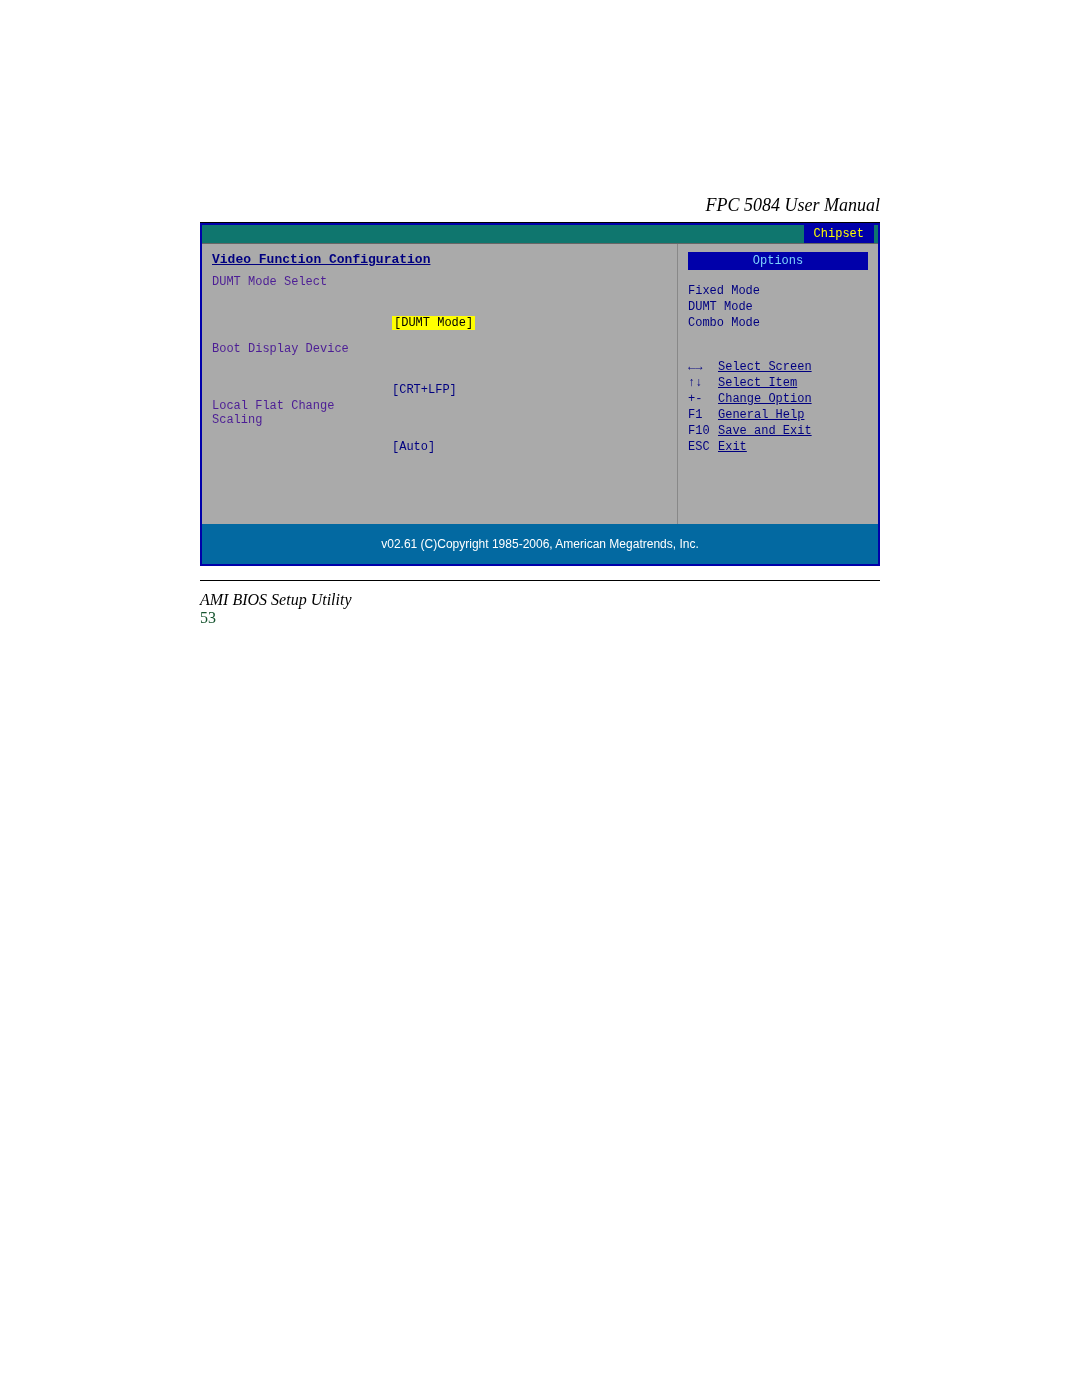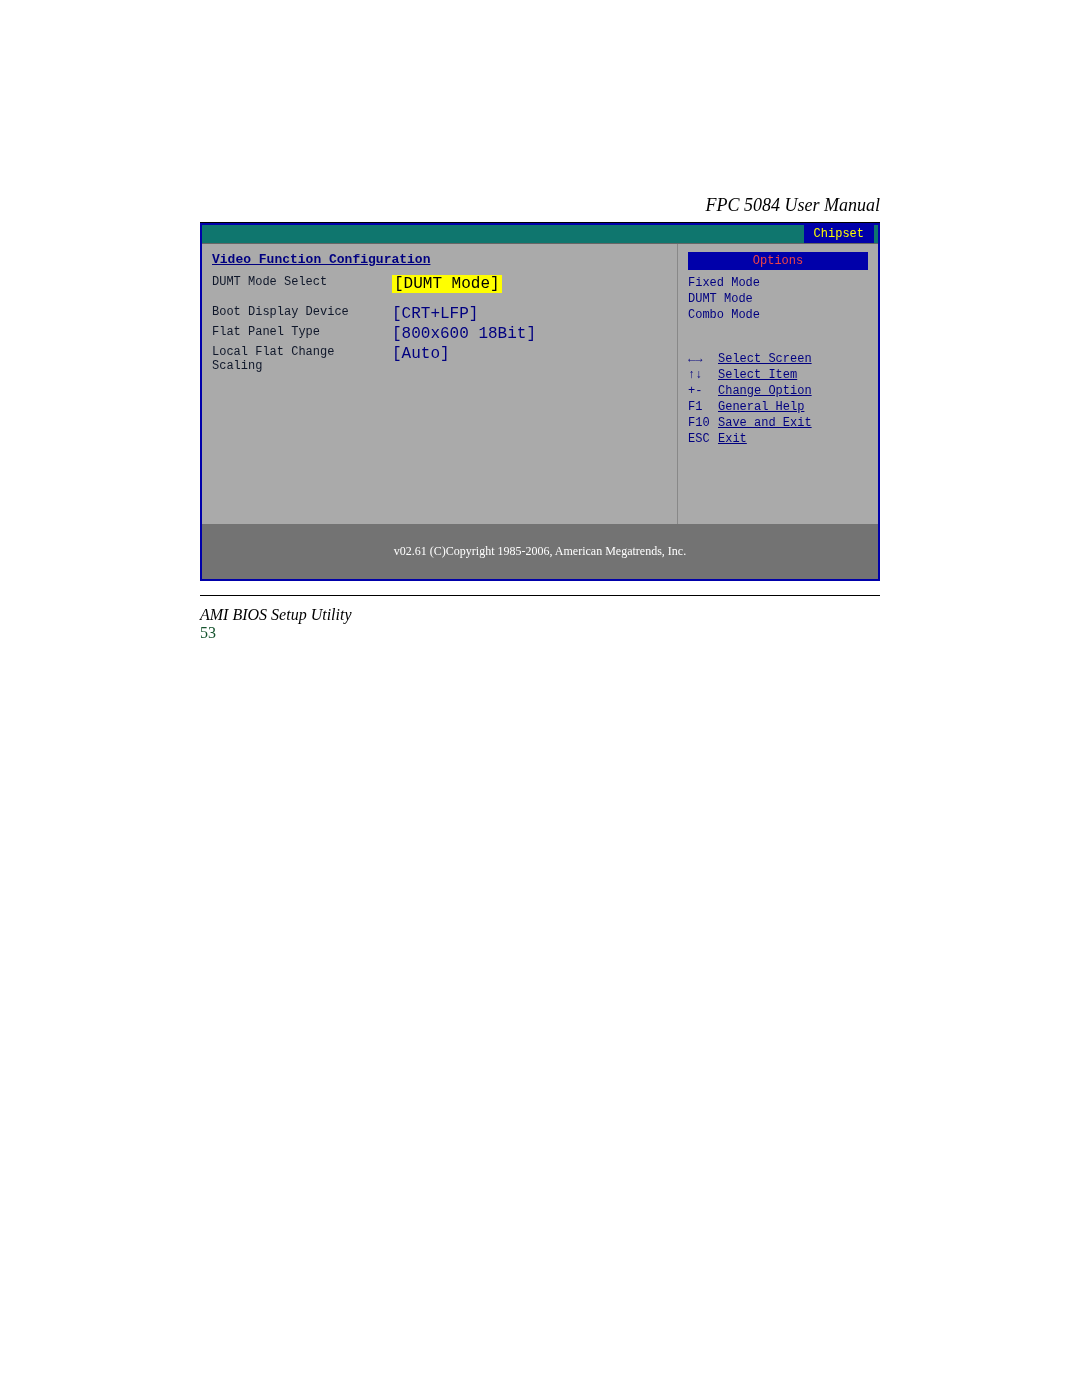--- a/index.html
+++ b/index.html
@@ -103,51 +103,52 @@
     .bios-row {
       display: flex;
       flex-direction: row;
       margin-bottom: 2px;
       color: #000080;
       font-size: 12px;
     }
 
     .bios-label {
       width: 180px;
-      color: #0f172a;
+      color: #4c1d95;
       font-size: 12px;
     }
 
     .bios-label.sub {
       padding-left: 14px;
       color: #000080;
     }
 
     .bios-value {
       color: #000080;
-      font-size: 16px;
+      font-size: 12px;
+      margin-top: 41px;
     }
 
     .bios-value.yellow-bg {
       background: #ffff00;
       color: #000;
       padding: 0 2px;
     }
 
     .spacer {
       height: 10px;
     }
 
     .options-header {
       background: #0000aa;
-      color: #ef4444;
+      color: #7dd3fc;
       text-align: center;
       padding: 2px 6px;
       font-size: 12px;
-      margin-bottom: 6px;
+      margin-bottom: 14px;
     }
 
     .option-item {
       color: #000080;
       font-size: 12px;
       margin-bottom: 2px;
     }
 
     .key-help-section {
       margin-top: 30px;
@@ -167,26 +168,26 @@
       font-size: 12px;
     }
 
     .key-desc {
       color: #000080;
       font-size: 12px;
       text-decoration: underline;
     }
 
     .bios-footer {
-      background: #737373;
+      background: #0369a1;
       color: #fff;
       text-align: center;
-      padding: 20px 0;
-      font-size: 12px;
-      font-family: Liberation Serif, serif;
+      padding: 13px 0;
+      font-size: 12px;
+      font-family: Liberation Sans, sans-serif;
     }
 
     .bottom-section {
       width: 680px;
       display: flex;
       flex-direction: column;
       justify-content: space-between;
       align-items: flex-start;
       margin-top: 10px;
     }
@@ -235,24 +236,20 @@
         </div>
 
 
         <div class="spacer"></div>
 
         <div class="bios-row">
           <span class="bios-label">Boot Display Device</span>
           <span class="bios-value">[CRT+LFP]</span>
         </div>
 
-        <div class="bios-row">
-          <span class="bios-label">Flat Panel Type</span>
-          <span class="bios-value">[800x600   18Bit]</span>
-        </div>
 
         <div class="bios-row">
           <span class="bios-label">Local Flat Change Scaling</span>
           <span class="bios-value">[Auto]</span>
         </div>
       </div>
 
       <div class="bios-right">
         <div class="options-header">Options</div>
 

